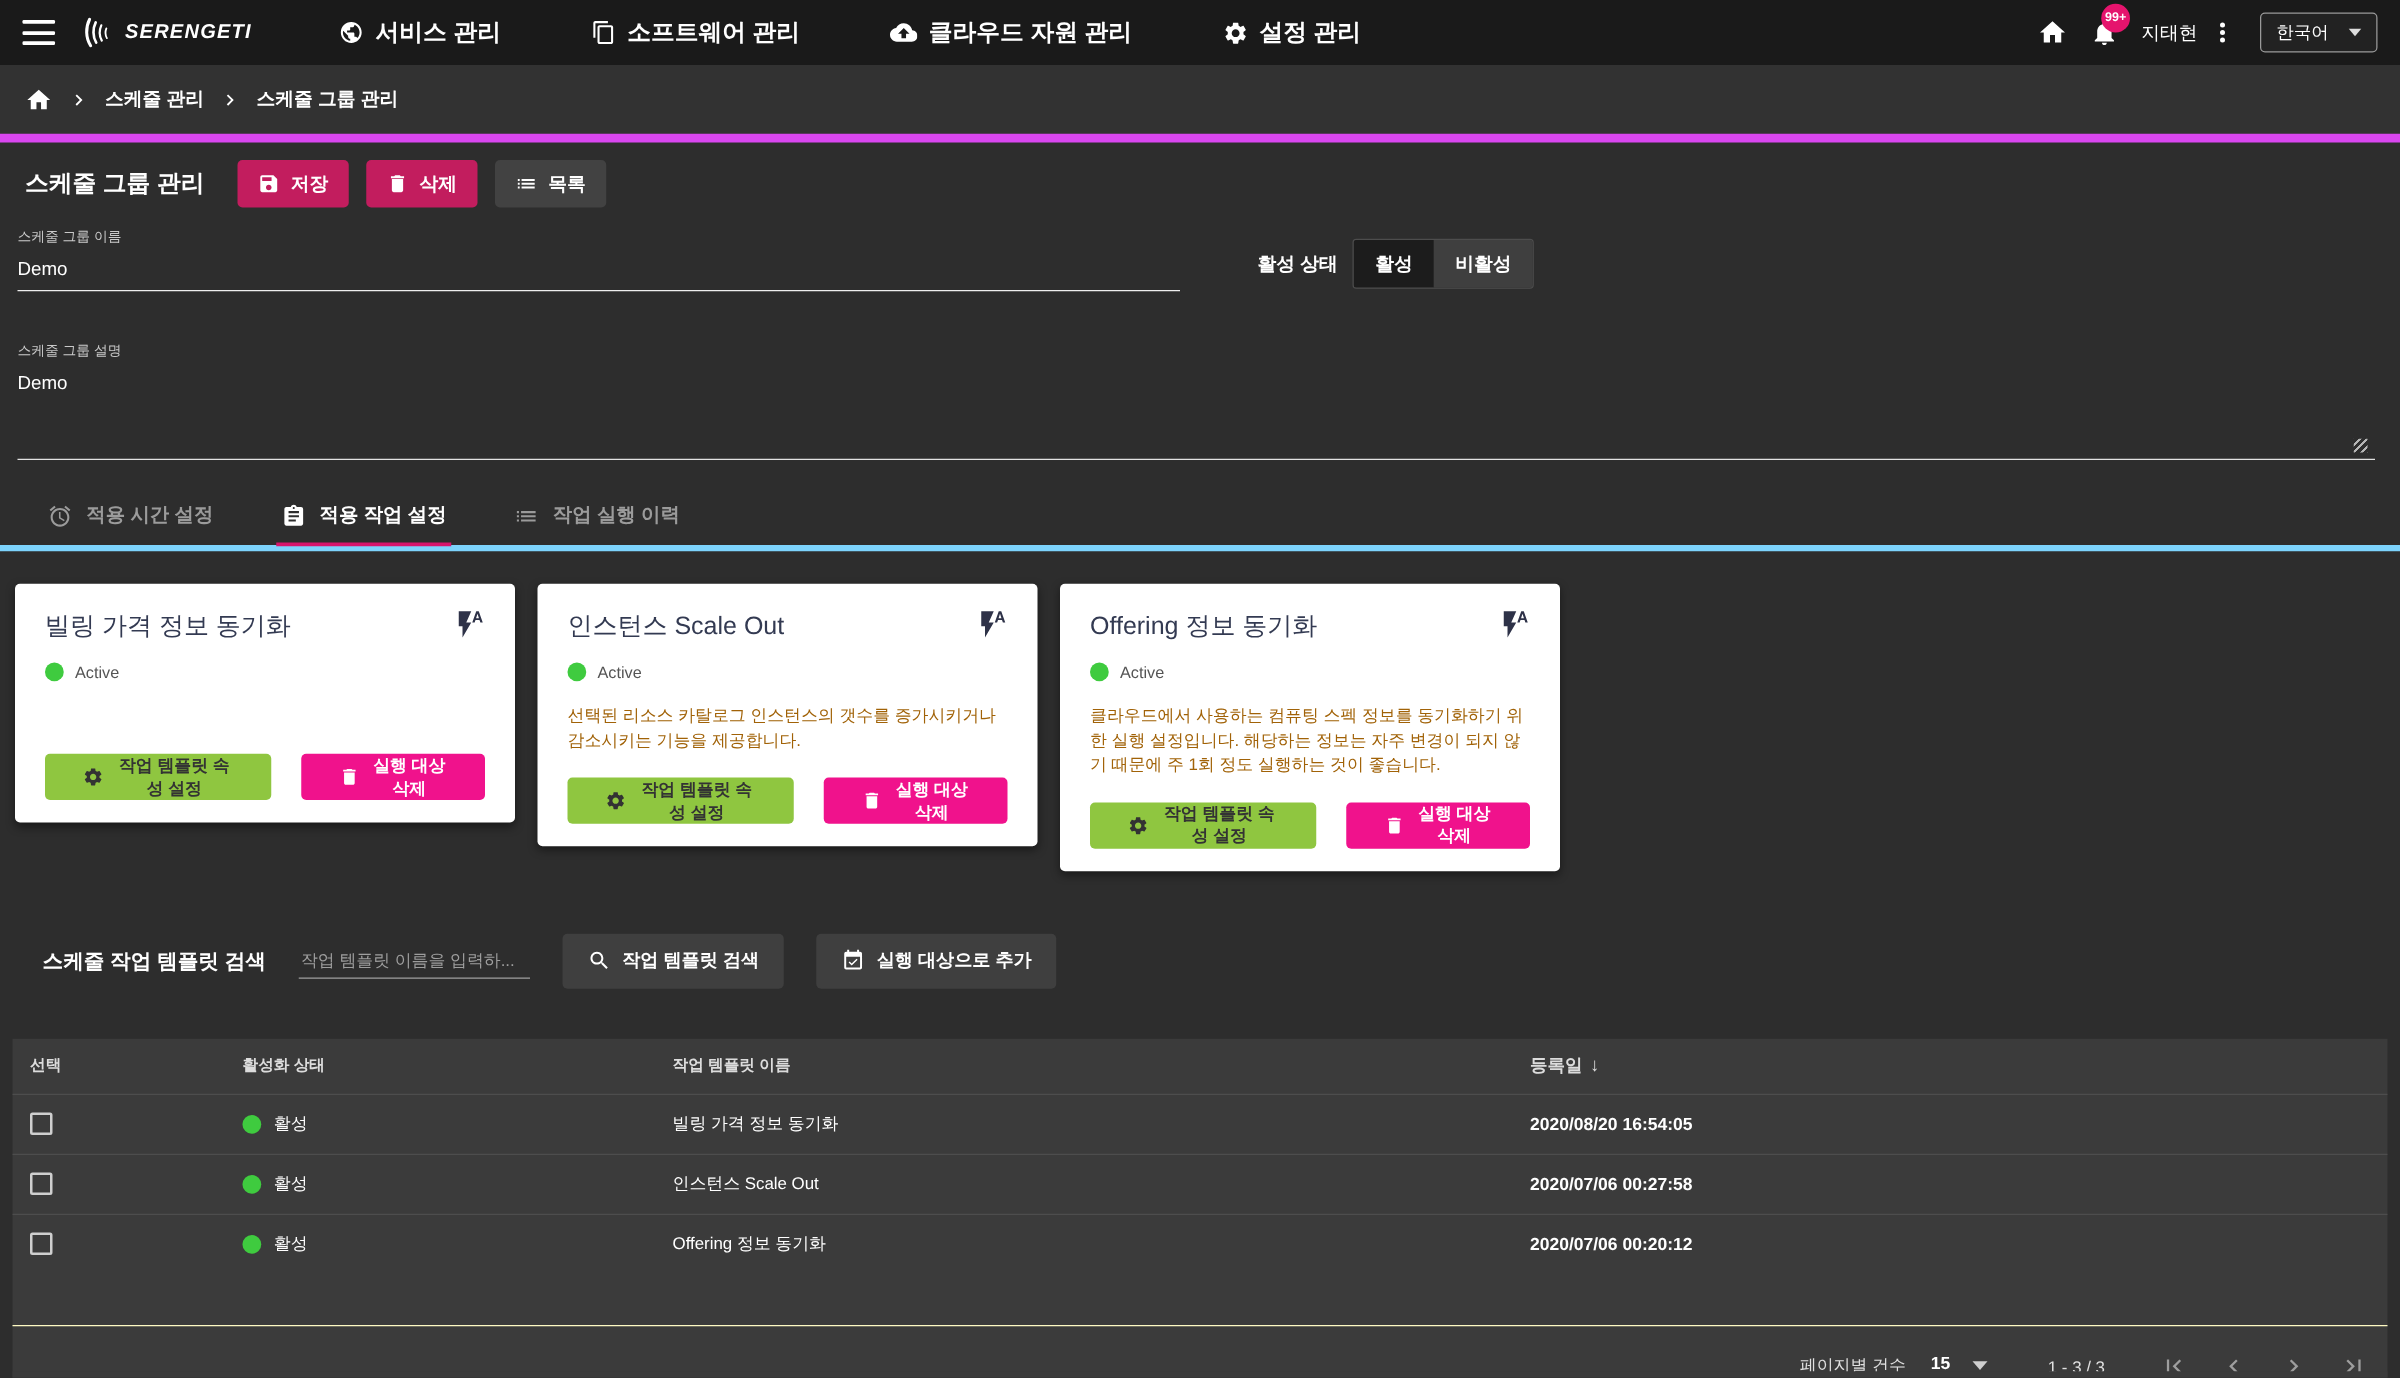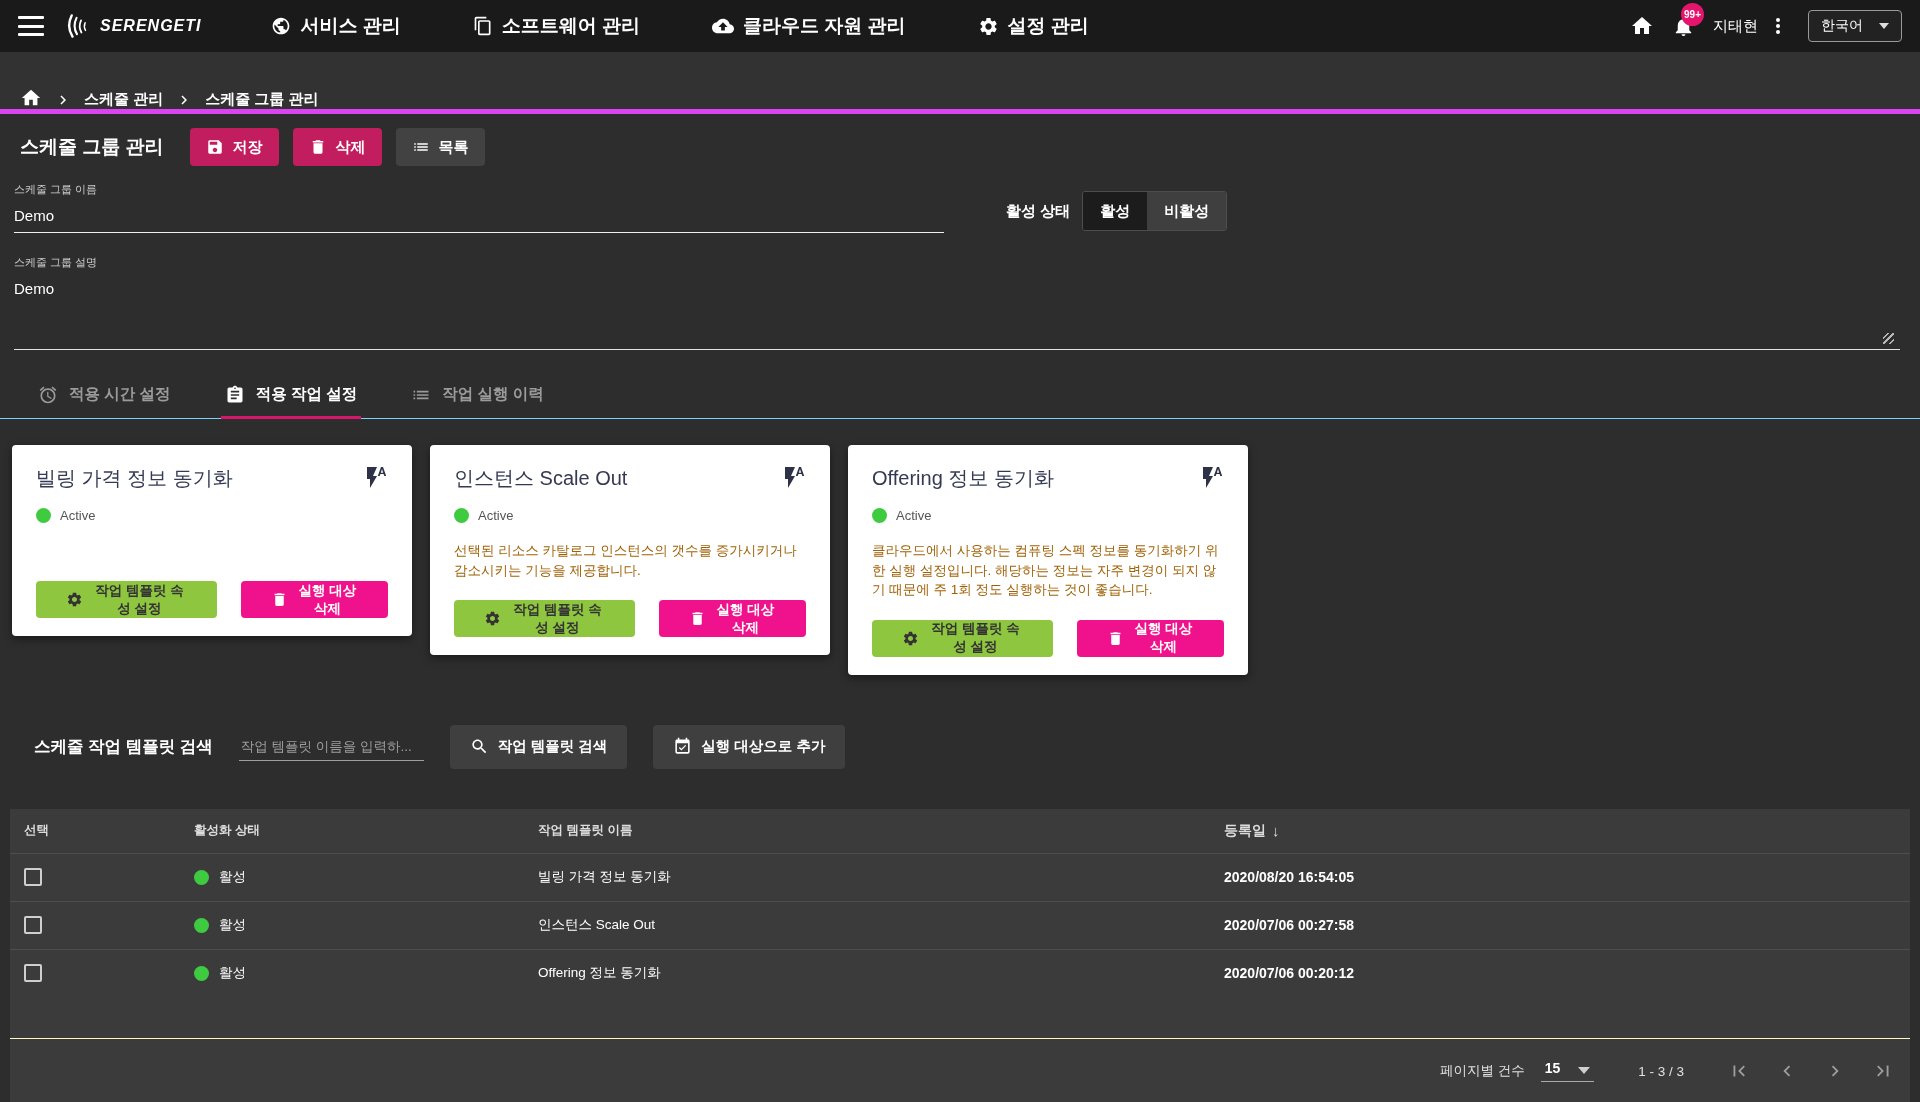--- a/index.html
+++ b/index.html
@@ -21,22 +21,22 @@
   .badge { position:absolute; top:-12px; left:9px; background:#e5146d; color:#fff; font-size:10px; font-weight:bold;
     border-radius:50%; width:23px; height:23px; display:flex; align-items:center; justify-content:center; }
   .username { font-size:15px; }
   .kebab { font-size:18px; letter-spacing:0; line-height:7px; display:flex; flex-direction:column; gap:2px; cursor:pointer; }
   .kebab i { width:4px; height:4px; background:#fff; border-radius:50%; }
   .lang-select { border:1px solid #9a9a9a; border-radius:4px; height:32px; padding:0 12px; display:flex; align-items:center; gap:16px;
     font-size:14px; cursor:pointer; background:#222; margin-left:10px; }
   .chev-down { width:0; height:0; border-left:5px solid transparent; border-right:5px solid transparent; border-top:6px solid #ddd; }
 
   
-  .breadcrumb { height:62px; background:#323232; display:flex; align-items:flex-end; padding:0 20px; gap:12px;
-    border-bottom:5px solid #d946ef; font-size:15px; font-weight:bold; }
+  .breadcrumb { height:62px; background:#323232; display:flex; align-items:center; padding:0 20px; gap:12px;
+    border-bottom:7px solid #d946ef; font-size:15px; font-weight:bold; }
   .crumb { cursor:pointer; }
   .crumb-sep { color:#fff; }
 
   
   .title-row { display:flex; align-items:center; padding:14px 20px 10px 20px; gap:14px; }
   .page-title { font-size:19px; font-weight:bold; margin-right:12px; }
   .btn { display:inline-flex; align-items:center; justify-content:center; gap:9px; border:none; border-radius:4px;
     color:#fff; font-weight:bold; cursor:pointer; font-family:inherit; }
   .btn-top { height:38px; padding:0 16px; font-size:15px; }
   .btn-pink-dark { background:#c21d5e; }
@@ -48,28 +48,28 @@
   .field { width:930px; }
   .f-label { font-size:11px; color:#c9c9c9; margin-bottom:6px; }
   .f-input { width:100%; background:transparent; border:none; border-bottom:1px solid #efefef; color:#fff;
     font-size:15px; font-family:inherit; padding:4px 0 8px 0; outline:none; }
   .status-wrap { display:flex; align-items:center; gap:12px; margin-left:62px; margin-bottom:2px; }
   .status-label { font-size:15px; font-weight:bold; }
   .toggle-group { display:flex; border-radius:3px; overflow:hidden; border:1px solid #4d4d4d; }
   .toggle-btn { height:38px; padding:0 17px; font-size:15px; font-weight:bold; color:#fff; display:flex; align-items:center; cursor:pointer; }
   .toggle-on { background:#1c1c1c; }
   .toggle-off { background:#3f3f3f; }
-  .desc-field { margin-top:22px; position:relative; }
+  .desc-field { margin-top:40px; position:relative; }
   .f-textarea { width:100%; height:74px; background:transparent; border:none; border-bottom:1px solid #e2e2e2; color:#fff;
     font-size:15px; font-family:inherit; padding:4px 0; outline:none; resize:none; display:block; }
   .resize-handle { position:absolute; right:6px; bottom:6px; width:11px; height:11px; cursor:nwse-resize;
     background:repeating-linear-gradient(135deg, transparent 0 3px, #b5b5b5 3px 4.5px, transparent 4.5px 7px, #b5b5b5 7px 8.5px); }
 
   
-  .tabs { display:flex; gap:46px; padding:26px 20px 0 34px; border-bottom:1px solid #7dd3fc; }
+  .tabs { display:flex; gap:46px; padding:26px 20px 0 34px; border-bottom:5px solid #7dd3fc; }
   .tab { display:flex; align-items:center; gap:11px; font-size:15.5px; font-weight:bold; color:#9b9b9b;
     padding:8px 4px 13px 4px; cursor:pointer; position:relative; }
   .tab.active { color:#fff; }
   .tab.active::after { content:""; position:absolute; left:0; right:0; bottom:-1px; height:3px; background:#d6156c; }
 
   
   .cards { display:flex; align-items:flex-start; gap:18px; padding:26px 12px 0 12px; }
   .card { width:400px; background:#fff; border-radius:4px; color:#333; padding:20px 24px 18px 24px;
     box-shadow:0 3px 8px rgba(0,0,0,.45); }
   .card-head { display:flex; justify-content:space-between; align-items:flex-start; }

